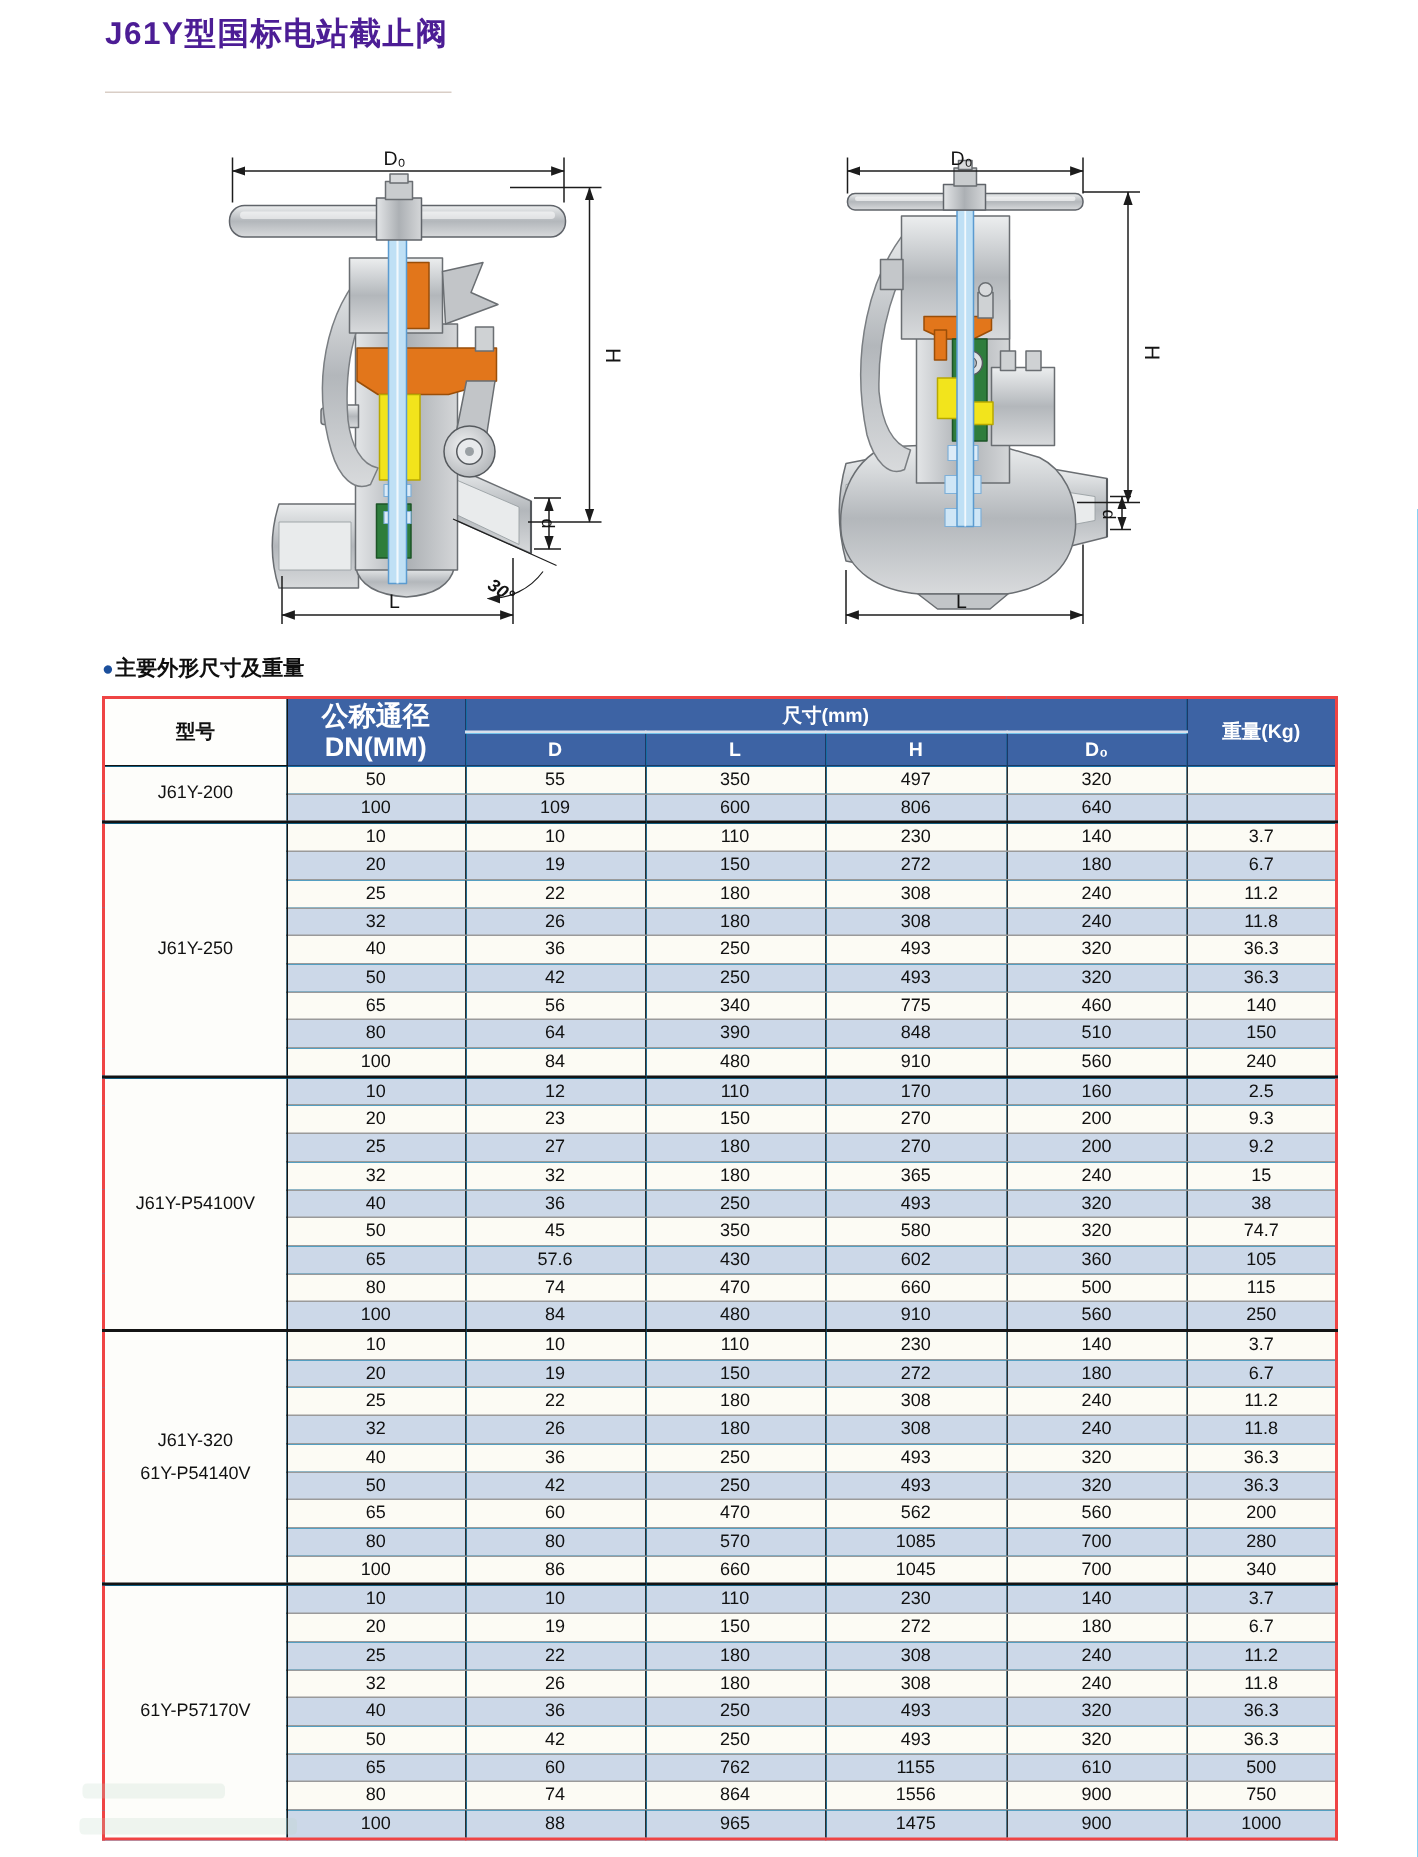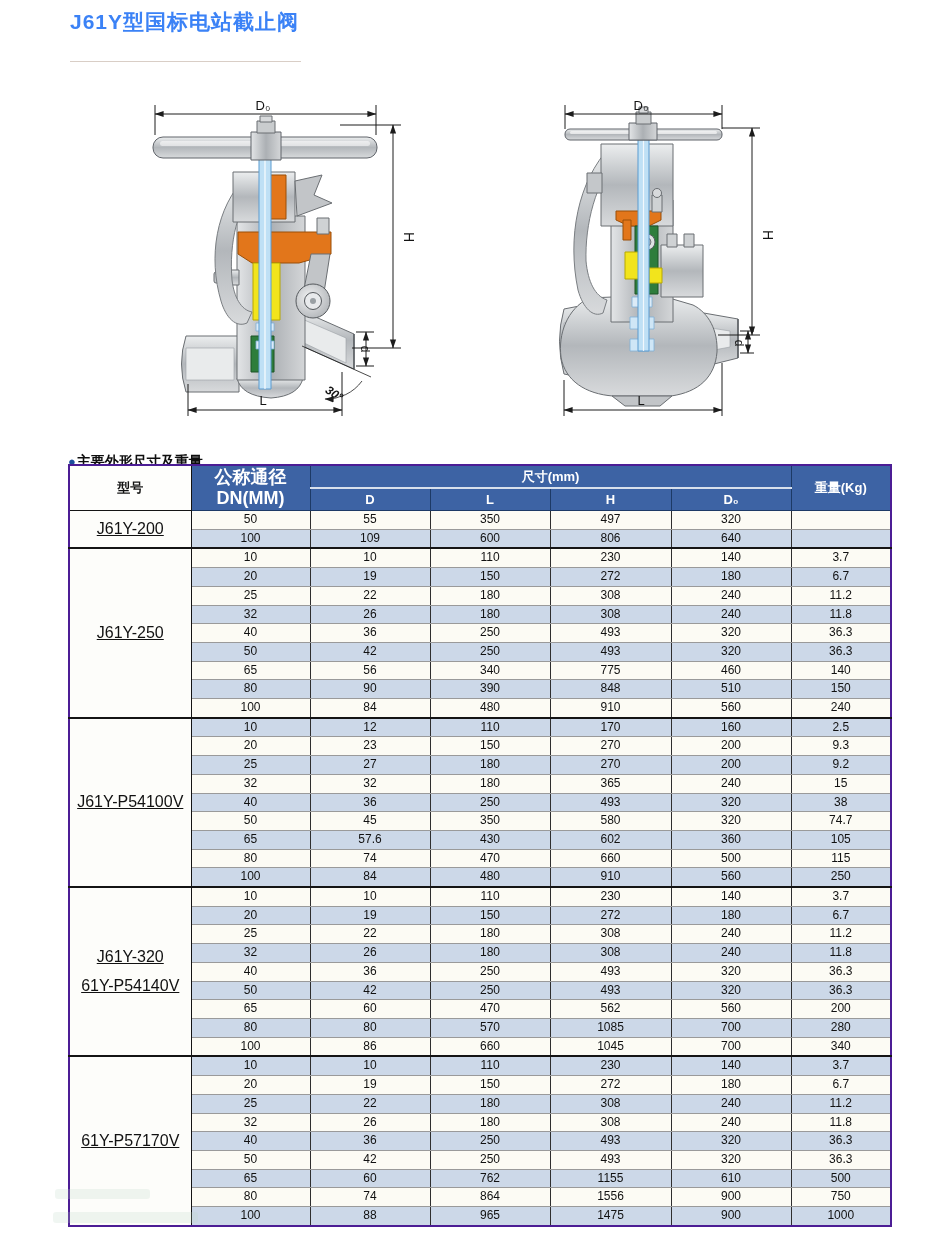--- a/index.html
+++ b/index.html
@@ -5,39 +5,39 @@
   :root{
     --header_blue:#3d63a4; --row_alt:#ccd8e8; --row_plain:#fcfbf4;
     --bullet_blue:#1b4f9c; --stem_blue:#bfe0f5; --orange:#e2761b;
     --yellow:#f2e41c; --green:#2e7d3c; --steel:#c8cbce;
   }
   html,body{margin:0;padding:0;}
   body{
     width:945px;height:1238px;position:relative;background:#ffffff;
     font-family:"Liberation Sans","DejaVu Sans",sans-serif;overflow:hidden;color:#111;
   }
-  .page-title{position:absolute;left:70px;top:8px;font-size:21px;font-weight:bold;letter-spacing:1px;color:#3b82f6;}
+  .page-title{position:absolute;left:70px;top:8px;font-size:21px;font-weight:bold;letter-spacing:1px;color:#4c1d95;}
   .title-rule{position:absolute;left:70px;top:61px;width:231px;height:1px;background:#d9cec6;}
   .diagram-svg{position:absolute;left:0;top:85px;}
-  .section-head{position:absolute;left:68px;top:437px;font-size:14px;font-weight:bold;color:#0e0e0e;margin-top:16px;}
+  .section-head{position:absolute;left:68px;top:437px;font-size:14px;font-weight:bold;color:#0e0e0e;}
   .section-head .bullet{color:var(--bullet_blue);font-size:13px;margin-right:1px;}
   .tablewrap{position:absolute;left:68px;top:464px;}
-  table{border-collapse:collapse;table-layout:fixed;width:822px;border:2px solid #4c1d95;background:#0ea5e9;}
+  table{border-collapse:collapse;table-layout:fixed;width:822px;border:2px solid #ef4444;background:#0ea5e9;}
   th,td{padding:0;text-align:center;vertical-align:middle;overflow:hidden;}
   thead th{background:var(--header_blue);color:#fff;font-size:13px;font-weight:bold;height:21px;border:1px solid #1d3a66;}
   thead th.model-h{background:#fefefc;color:#111;border:1px solid #141414;font-size:13px;}
   thead th.size-h{border-bottom:2px solid #d8e0ec;}
   thead th.dn-h div{line-height:1.15;font-size:18px;}
   thead{border-bottom:1.5px solid #141414;}
   tbody td{font-size:12px;height:17.7px;line-height:17.7px;
     border-left:1px solid #2e2e2e;border-right:1px solid #2e2e2e;
     border-top:1px solid #9a9a9a;border-bottom:1px solid #9a9a9a;}
   tbody tr.plain td{background:var(--row_plain);}
   tbody tr.alt td{background:var(--row_alt);}
-  tbody tr td.model-cell{background:#fdfdfa;border:1px solid #141414;font-size:16px;text-decoration:underline;}
+  tbody tr td.model-cell{background:#fdfdfa;border:1px solid #141414;font-size:12px;}
   tbody tr td.model-cell div{line-height:1.8;}
   tbody tr.group-start td{border-top:2px solid #141414;text-align:center;}
   .watermark{position:absolute;background:rgba(186,212,194,0.22);border-radius:3px;}
   .wm1{left:55px;top:1189px;width:95px;height:10px;}
   .wm2{left:53px;top:1212px;width:145px;height:11px;}
   svg text{fill:#141414;}
 </style>
 </head>
 <body>
 
@@ -296,21 +296,21 @@
         <tr class="plain">
           <td>65</td>
           <td>56</td>
           <td>340</td>
           <td>775</td>
           <td>460</td>
           <td>140</td>
         </tr>
         <tr class="alt">
           <td>80</td>
-          <td>90</td>
+          <td>64</td>
           <td>390</td>
           <td>848</td>
           <td>510</td>
           <td>150</td>
         </tr>
         <tr class="plain">
           <td>100</td>
           <td>84</td>
           <td>480</td>
           <td>910</td>

